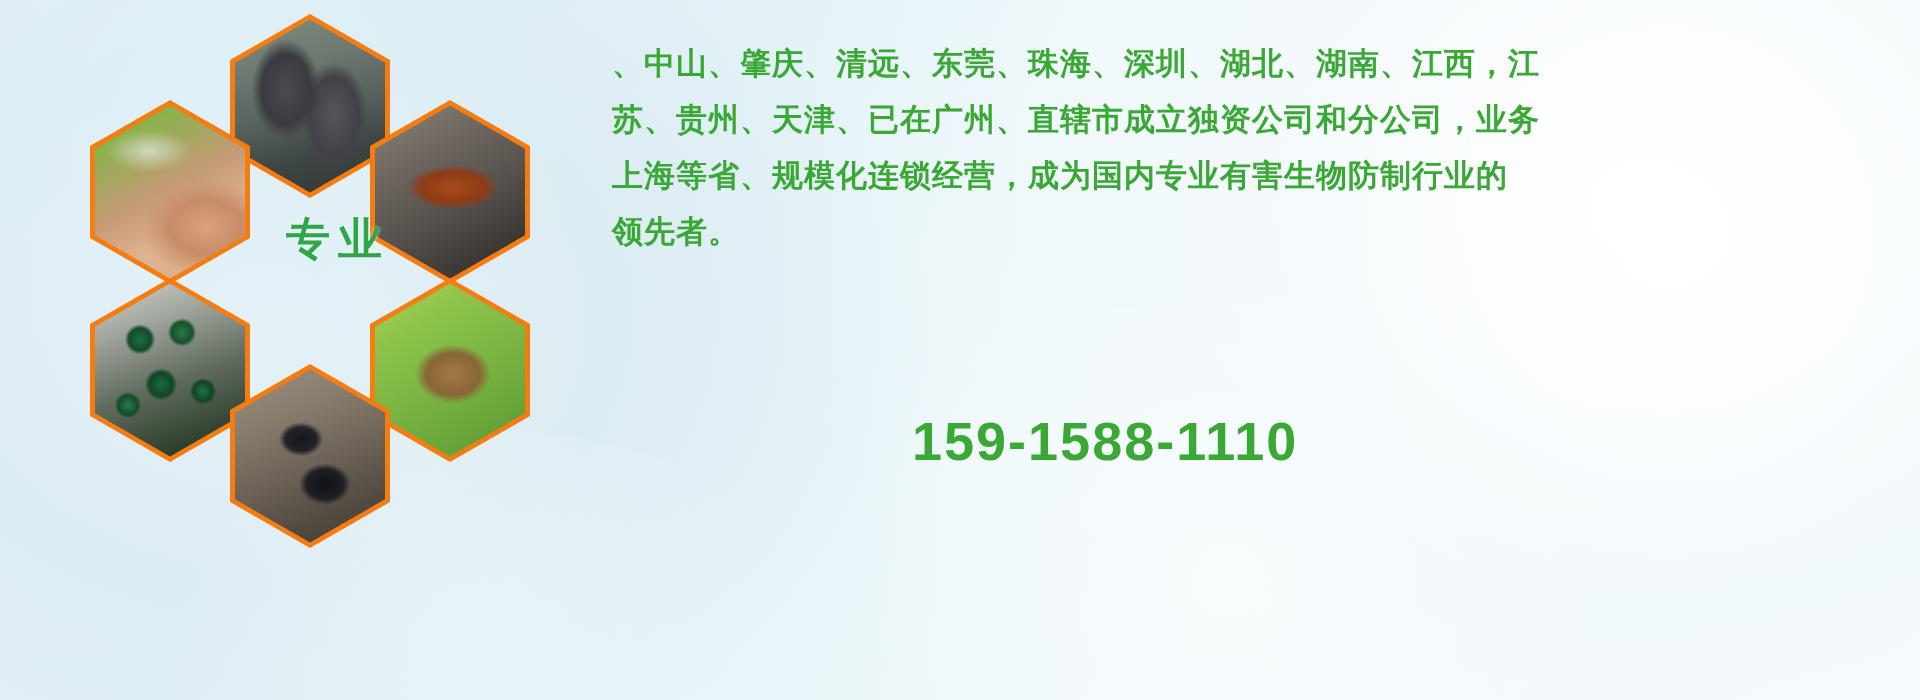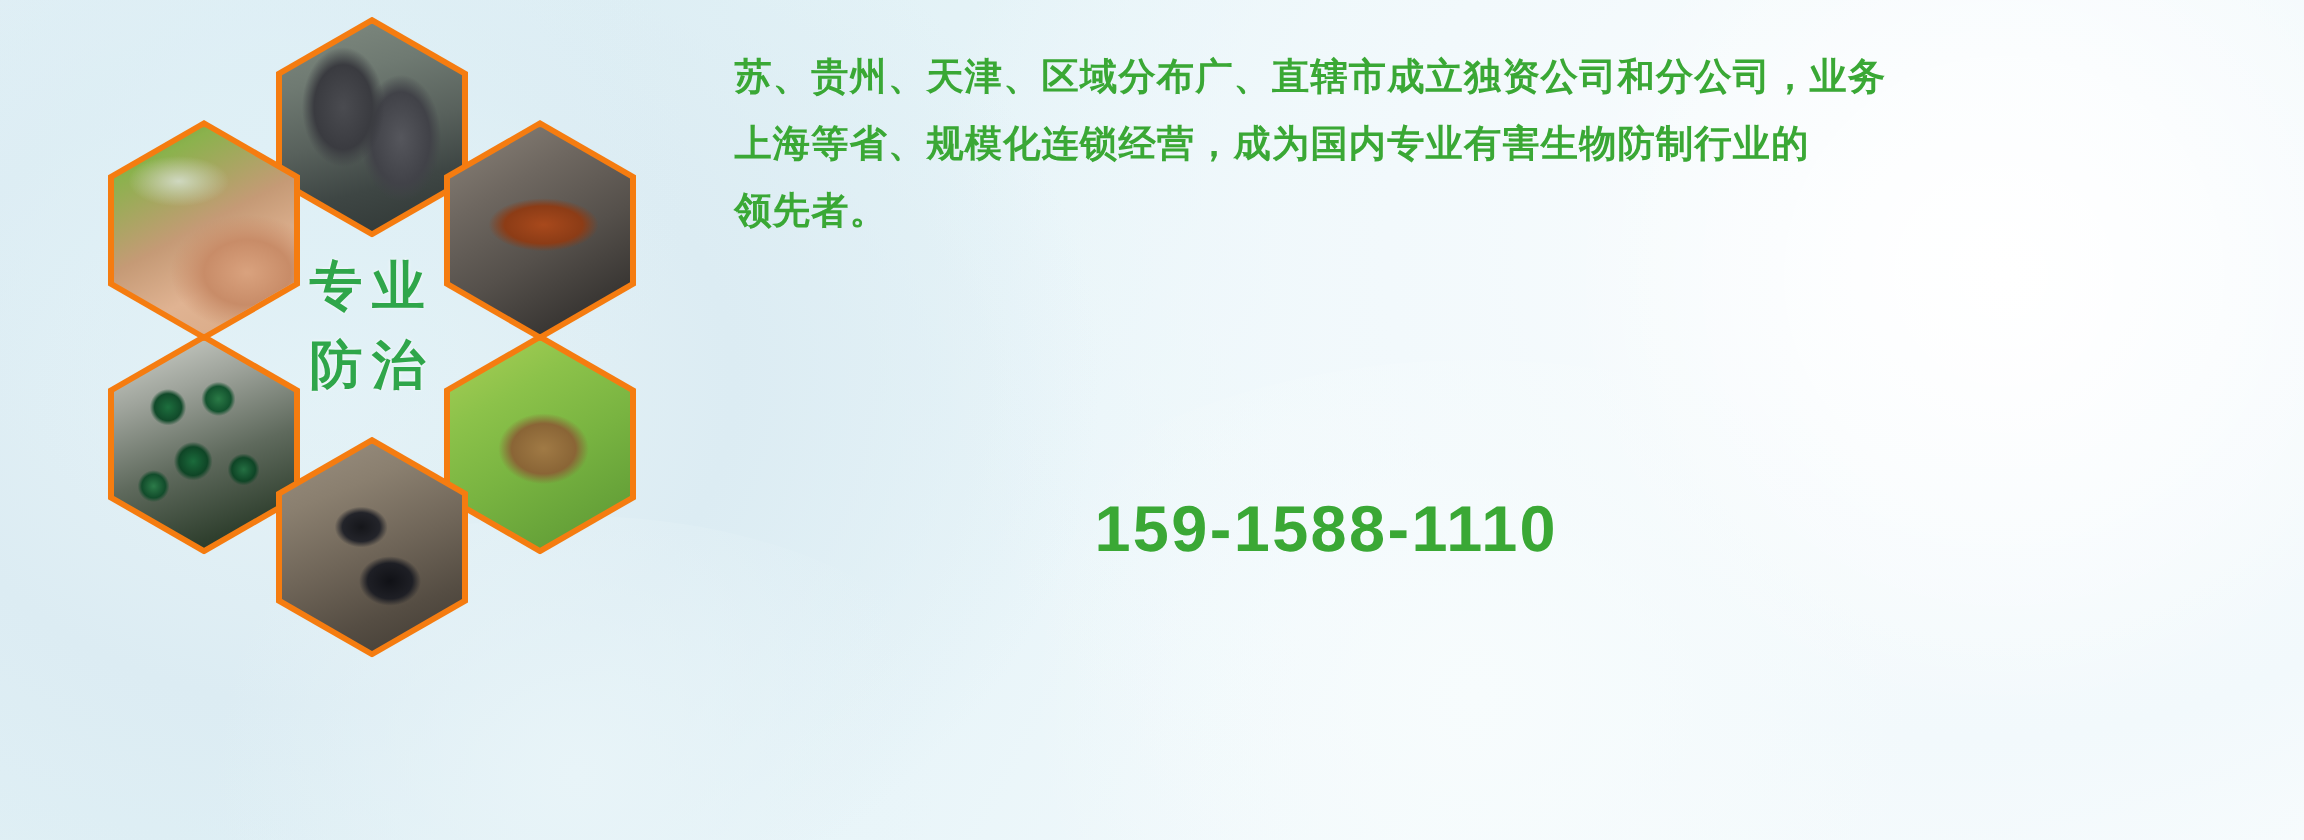--- a/index.html
+++ b/index.html
@@ -76,21 +76,21 @@
   }
   .ph-stinkbug {
     background:
       radial-gradient(ellipse 46px 36px at 52% 52%, #a07a45 0%, #8a6536 58%, rgba(138,101,54,0) 82%),
       linear-gradient(150deg,#a9cf56 0%,#8cc24a 28%,#79b441 55%,#69a53a 78%,#5c9633 100%);
   }
 
   #hex-label {
     position:absolute; left:178px; top:198px;
     width:160px;
-    text-align:left;
+    text-align:center;
     color:#2fa64a;
     font-weight:bold;
     font-size:44px;
     line-height:66px;
     letter-spacing:8px;
     text-shadow:0 0 3px rgba(255,255,255,.85);
   }
 
   
   #copy { position:absolute; left:612px; top:36px; width:1292px; }
@@ -153,26 +153,26 @@
       <div class="hex-inner ph-stinkbug"></div>
     </div>
 
     <div class="hex-cell" style="left:150px; top:356px;">
       <div class="hex-outer"></div>
       <div class="hex-inner ph-ant"></div>
     </div>
 
     <div id="hex-label">
       <div>专业</div>
-      <div>防治</div>
     </div>
   </div>
 
   <div id="copy">
-    <div class="body-line">苏、贵州、天津、区域分布广、直辖市成立独资公司和分公司，业务</div>
+    <div class="body-line">、中山、肇庆、清远、东莞、珠海、深圳、湖北、湖南、江西，江</div>
+    <div class="body-line">苏、贵州、天津、已在广州、直辖市成立独资公司和分公司，业务</div>
     <div class="body-line">上海等省、规模化连锁经营，成为国内专业有害生物防制行业的</div>
     <div class="body-line">领先者。</div>
   </div>
 
   <div id="contact">
     <div class="contact-line secondary">159-1588-1110</div>
   </div>
 
 </div>
 

